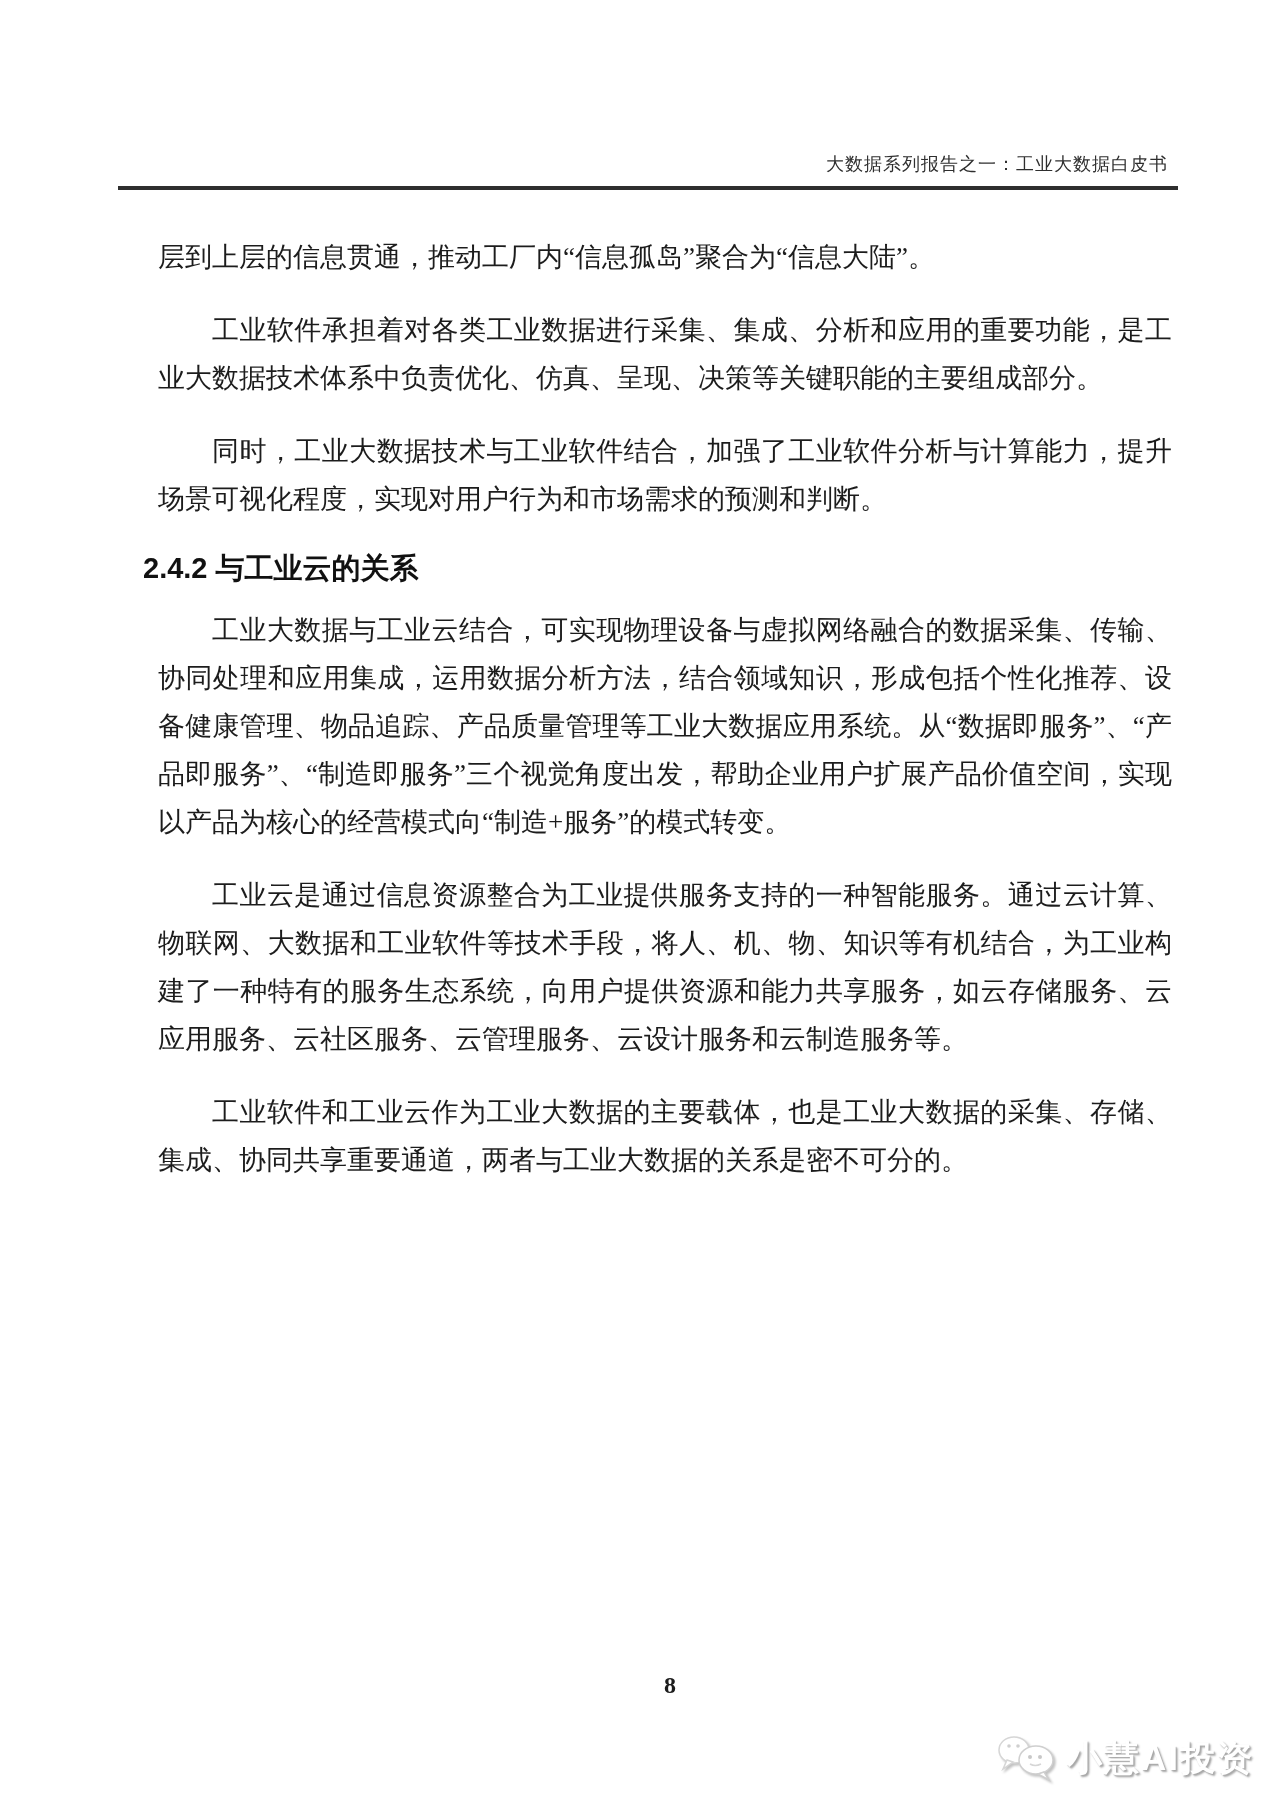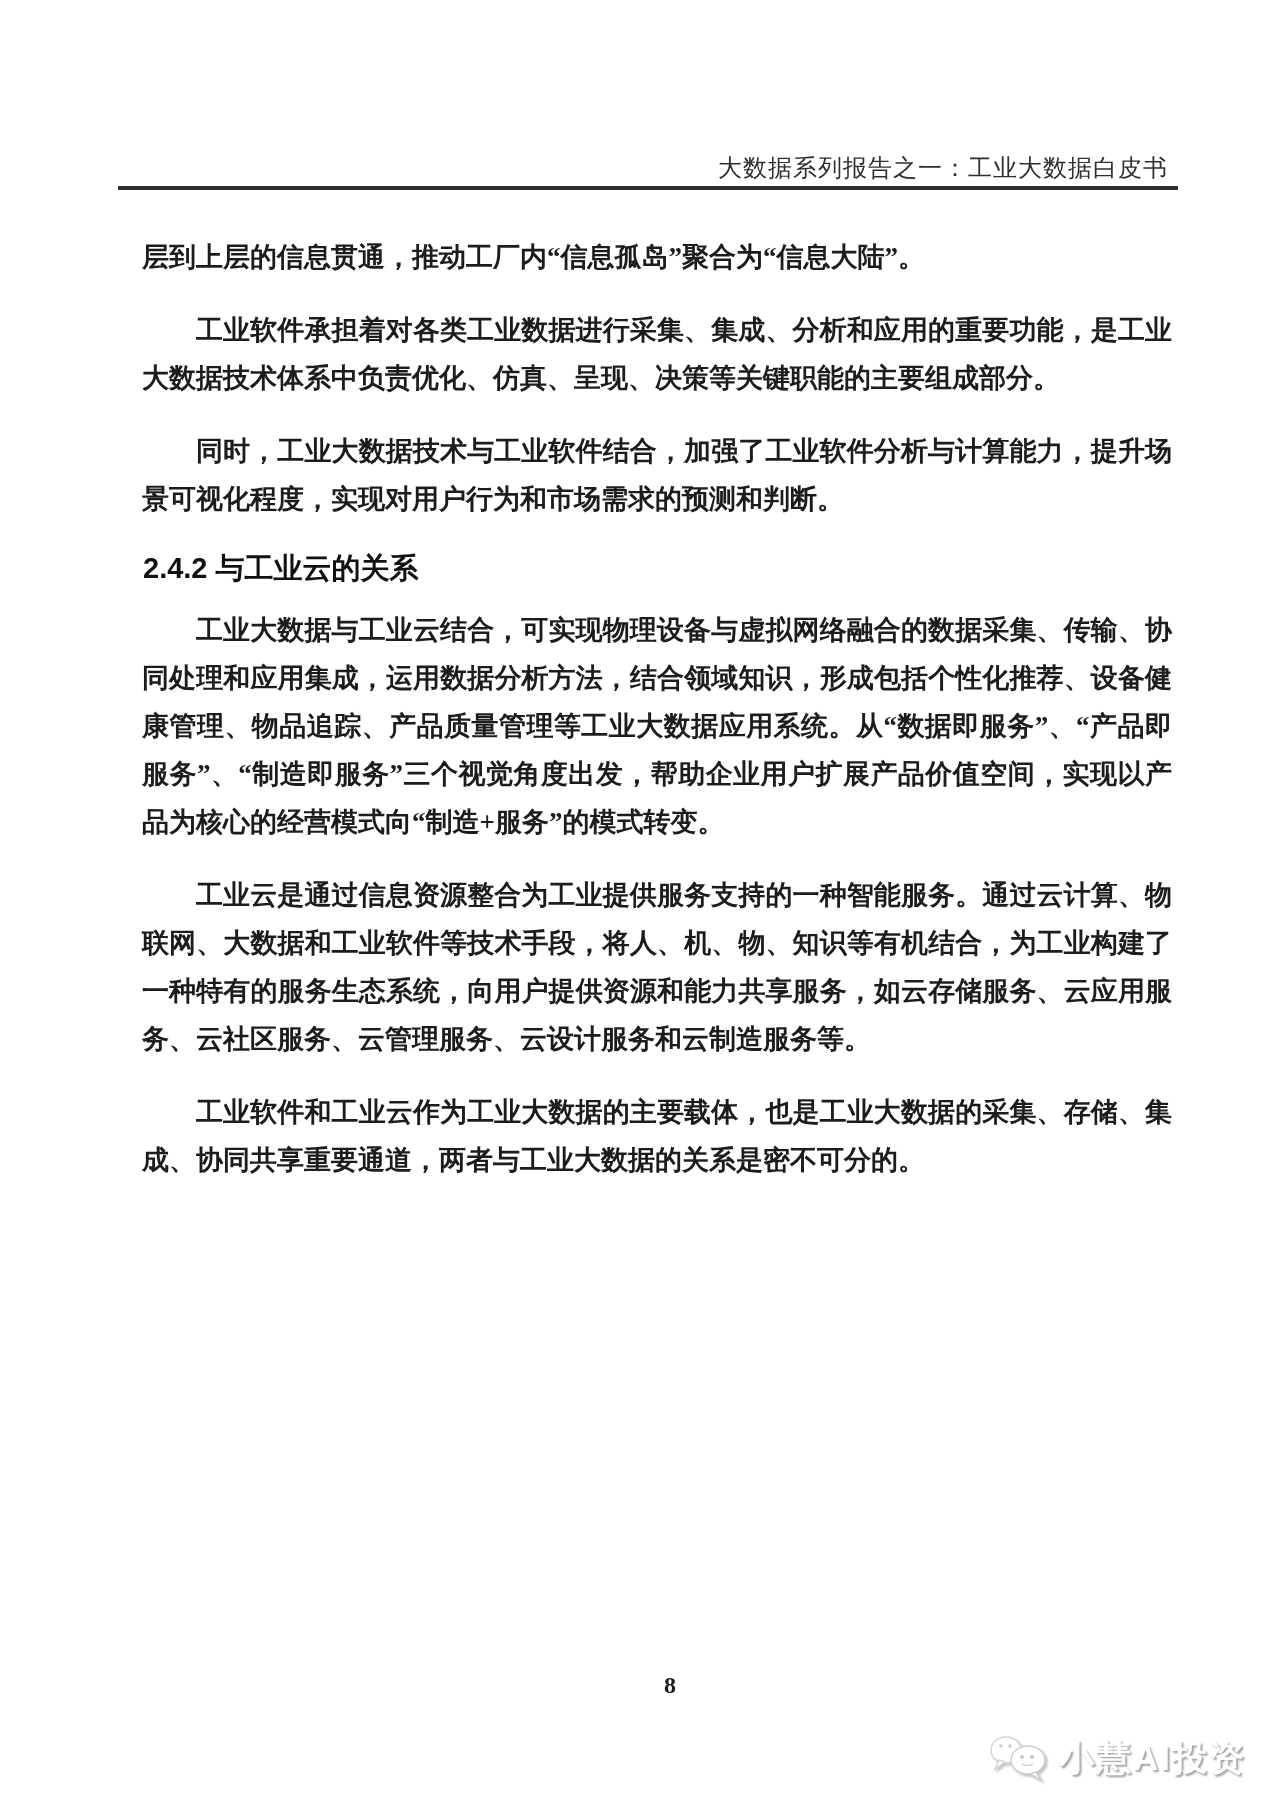--- a/index.html
+++ b/index.html
@@ -10,21 +10,21 @@
     height: 1809px;
     background: #ffffff;
     overflow: hidden;
     font-family: "Liberation Serif", serif;
     color: #1c1c1c;
   }
   .header-title {
     position: absolute;
     top: 152px;
     right: 112px;
-    font-size: 24px;
+    font-size: 18px;
     letter-spacing: 1px;
     color: #2e2e2e;
     white-space: nowrap;
   }
   .header-rule {
     position: absolute;
     top: 186px;
     left: 118px;
     width: 1060px;
     height: 4px;
@@ -34,23 +34,22 @@
     position: absolute;
     left: 142px;
     top: 233px;
     width: 1030px;
     font-size: 27px;
     line-height: 48px;
     text-align: justify;
     text-justify: inter-ideograph;
   }
   .para {
-    margin: 0 0 25px 0;
+    margin: 0 0 25px 16px;
     text-indent: 2em;
-    font-weight: bold;
   }
   .para.no-indent { text-indent: 0; }
   .section-heading {
     font-family: "Liberation Sans", sans-serif;
     font-weight: bold;
     font-size: 29px;
     line-height: 40px;
     color: #111111;
     margin: 0 0 18px 1px;
     text-indent: 0;
@@ -65,21 +64,21 @@
     position: absolute;
     left: 664px;
     top: 1672px;
     font-size: 24px;
     font-weight: 600;
     color: #1c1c1c;
   }
   .watermark {
     position: absolute;
     top: 1733px;
-    right: 34px;
+    right: 26px;
     display: flex;
     align-items: center;
     gap: 8px;
   }
   .wm-icon {
     width: 62px;
     height: 50px;
     filter: drop-shadow(2px 2px 1px #c2c2c2);
   }
   .wm-text {

